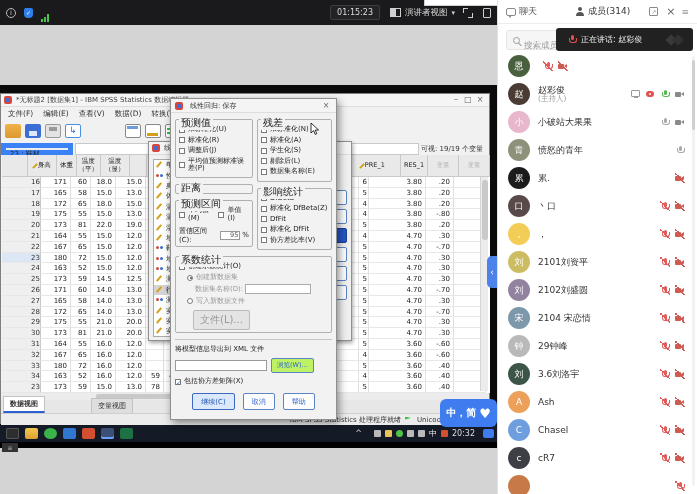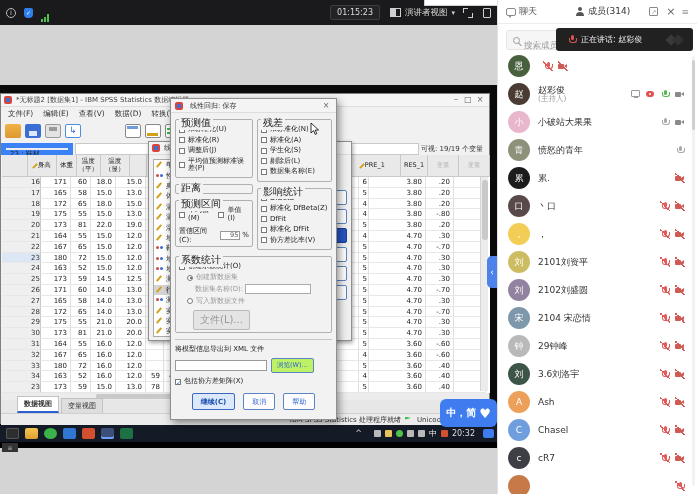--- a/index.html
+++ b/index.html
@@ -73,21 +73,21 @@
   .cd{width:10px;padding-right:1px!important;}
   .cpre{width:57px}.cres{width:28px}.cv1{width:32px}
   .hn{width:27px;background:#e9e9e9;}
   .hh{width:30px}.hw{width:20px}.ht1{width:25px}.ht2{width:30px}
   .hg1{width:18px}.hg2{width:18px}.hsp{width:177px}
   .hd{width:10px}.hpre{width:57px}.hres{width:28px}.hv1{width:32px}.hv2{width:32px}
   .vscroll{position:absolute;right:1px;top:83px;width:8px;height:214px;background:#ececec;border-left:1px solid #d5d5d5;}
   .vscroll .th{position:absolute;left:1px;top:3px;width:6px;height:60px;background:#c9c9c9;border-radius:3px;}
   .hscroll{position:absolute;left:0;top:299px;width:100%;height:7px;background:#ececec;}
   .hscroll .th{position:absolute;left:95px;top:1px;width:160px;height:5px;background:#c9c9c9;border-radius:2px;}
-  .sp-tabs{position:absolute;left:0;top:306px;width:100%;height:13px;background:#e7e7e7;display:flex;align-items:flex-end;padding-left:16px;}
+  .sp-tabs{position:absolute;left:0;top:306px;width:100%;height:13px;background:#e7e7e7;display:flex;align-items:flex-end;padding-left:2px;gap:44px;}
   .sp-tab{font-size:7px;padding:2px 6px;color:#333;background:#dedede;border:1px solid #c2c2c2;border-bottom:none;margin-right:2px;}
   .sp-tab.active{background:#fff;border-bottom:2px solid #2a5fd0;font-weight:bold;}
   .sp-status{position:absolute;left:0;top:319px;width:100%;height:12px;background:#ececec;border-top:1px solid #d0d0d0;display:flex;align-items:center;justify-content:flex-end;font-size:7px;color:#333;}
   .sp-status .flag{width:6px;height:6px;background:#3dbd4a;margin:0 6px 0 4px;clip-path:polygon(0 0,100% 25%,0 50%,0 100%,0 0);}
   .sp-status .uni{width:72px;}
 
   
   .regdlg{left:148px;top:141px;width:204px;height:200px;background:#f0f0f0;border:1px solid #8f8f8f;z-index:5;box-shadow:1px 2px 4px rgba(0,0,0,.35);}
   .regdlg .dt{height:13px;background:#f4f4f4;border-bottom:1px solid #ddd;display:flex;align-items:center;padding:0 3px;font-size:7px;color:#333;}
   .varlist{position:absolute;left:4px;top:17px;width:140px;height:178px;background:#fff;border:1px solid #aaa;overflow:hidden;}
@@ -121,21 +121,21 @@
   .ci-input{width:20px;height:9px;border:1px solid #999;background:#fff;font-size:6.5px;text-align:right;padding:0 1px;margin:0 2px;color:#555;}
   .dim-t{color:#9a9a9a;}
   .ds-input{width:66px;height:10px;border:1px solid #aaa;background:#fff;margin-left:2px;}
   .file-btn{display:inline-block;margin:2px 0 0 14px;padding:2px 6px;background:#e4e4e4;border:1px solid #bbb;border-radius:2px;color:#9a9a9a;font-size:10px;}
   .xml-sec{border-top:1px solid #c5c5c5;margin-top:2px;padding-top:4px;}
   .xml-row{display:flex;align-items:center;margin-top:4px;}
   .xml-input{width:92px;height:11px;border:1px solid #999;background:#fff;margin-right:4px;}
   .mini-btn{padding:2px 5px;background:#bef264;border:1px solid #5b84c4;border-radius:2px;color:#2a5fd0;font-size:6.5px;}
   .dlg-btns{display:flex;justify-content:center;margin-top:8px;}
   .dbtn{margin:0 4px;padding:2.5px 8px;background:#fdfdfd;border:1px solid #5b84c4;border-radius:2px;color:#2a5fd0;font-size:7px;}
-  .dbtn.primary{background:#dce9fb;border-color:#3c68c0;color:#1c4fb0;font-weight:bold;}
+  .dbtn.primary{background:#dce9fb;border-color:#3c68c0;color:#1c4fb0;}
 
   
   .cursor{left:310px;top:122px;z-index:40;}
 
   
   .ime{left:440px;top:399px;width:57px;height:28px;background:#3f7cf0;border-radius:6px;z-index:20;display:flex;align-items:center;justify-content:center;color:#fff;font-size:10px;font-weight:bold;}
   .ime .heart{font-size:13px;margin-left:3px;color:#fff;}
   .collapse{left:487px;top:256px;width:10px;height:32px;background:#4d82ea;border-radius:5px 0 0 5px;z-index:6;color:#fff;font-size:9px;line-height:32px;text-align:center;}
 
   

